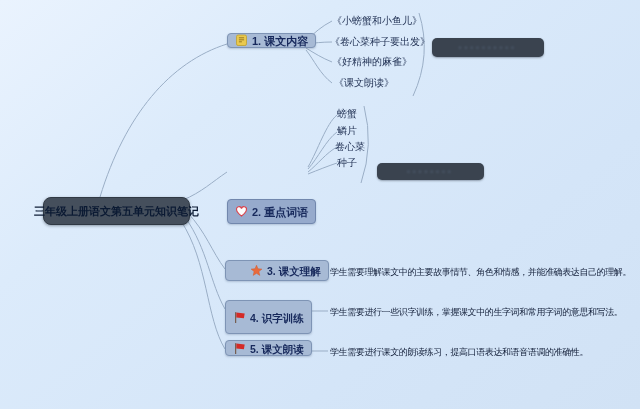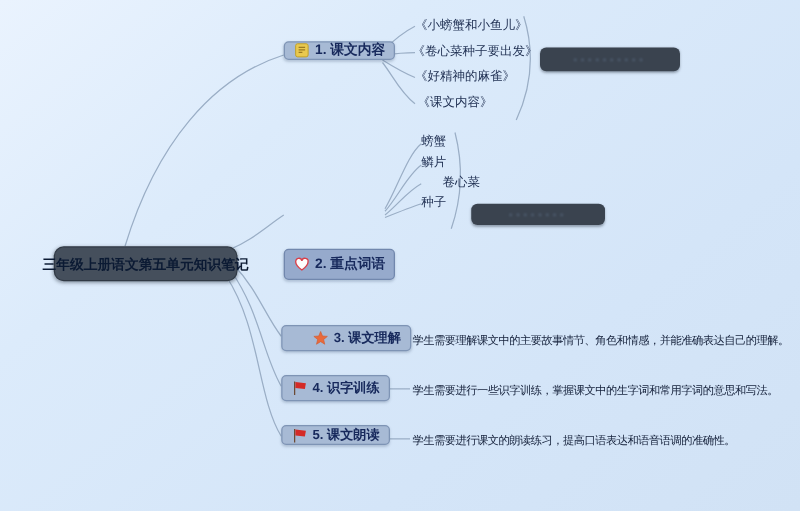--- a/index.html
+++ b/index.html
@@ -82,52 +82,52 @@
       <svg viewBox="0 0 12 13">
         <rect x="1" y="1" width="10" height="10.5" rx="1.6" fill="#e9c94f" stroke="#bfa02c" stroke-width="0.8"></rect>
         <path d="M3.4 3.8 H8.6 M3.4 5.8 H8.6 M3.4 7.8 H6.4" stroke="#9a7a22" stroke-width="1" fill="none"></path>
       </svg>
     </span>
     <span class="lbl">1. 课文内容</span>
   </div>
   <div class="leaf" style="left:330px;top:36px;">《卷心菜种子要出发》</div>
   <div class="leaf" style="left:332px;top:15px;">《小螃蟹和小鱼儿》</div>
   <div class="leaf" style="left:332px;top:56px;">《好精神的麻雀》</div>
-  <div class="leaf" style="left:334px;top:77px;">《课文内容》</div>
+  <div class="leaf" style="left:334px;top:77px;">《课文朗读》</div>
   <div class="darkbox" style="left:432px;top:38px;width:112px;height:19px;">
     <span class="wm">▪▪▪▪▪▪▪▪▪▪</span>
   </div>
 
   <div class="node shade2" style="left:227px;top:159px;height:25px;">
     <span class="icon">
       <svg viewBox="0 0 12 13">
         <path d="M6 11 C2.8 8.5 1.1 6.6 1.1 4.7 A2.5 2.5 0 0 1 6 3.6 A2.5 2.5 0 0 1 10.9 4.7 C10.9 6.6 9.2 8.5 6 11 Z" fill="#fdfdfd" stroke="#d9404a" stroke-width="1.1"></path>
       </svg>
     </span>
     <span class="lbl">2. 重点词语</span>
   </div>
   <div class="leaf" style="left:337px;top:108px;">螃蟹</div>
   <div class="leaf" style="left:337px;top:125px;">鳞片</div>
-  <div class="leaf" style="left:354px;top:141px;">卷心菜</div>
+  <div class="leaf" style="left:335px;top:141px;">卷心菜</div>
   <div class="leaf" style="left:337px;top:157px;">种子</div>
   <div class="darkbox" style="left:377px;top:163px;width:107px;height:17px;">
     <span class="wm">▪▪▪▪▪▪▪▪</span>
   </div>
 
   <div class="node small" style="left:225px;top:260px;height:21px;padding-left:24px;">
     <span class="icon">
       <svg viewBox="0 0 12 13">
         <polygon points="6,1.2 7.5,4.8 11.4,5.1 8.4,7.6 9.3,11.4 6,9.3 2.7,11.4 3.6,7.6 0.6,5.1 4.5,4.8" fill="#e96a3c" stroke="#d05c30" stroke-width="0.5"></polygon>
       </svg>
     </span>
     <span class="lbl">3. 课文理解</span>
   </div>
   <div class="desc" style="left:330px;top:266px;">学生需要理解课文中的主要故事情节、角色和情感，并能准确表达自己的理解。</div>
 
-  <div class="node small" style="left:225px;top:300px;height:21px;">
+  <div class="node small" style="left:225px;top:300px;height:34px;">
     <span class="icon">
       <svg viewBox="0 0 12 13">
         <path d="M2.2 1.2 V12" stroke="#6b4a35" stroke-width="1"></path>
         <polygon points="2.8,1.6 11.2,2.6 10.4,7.2 2.8,6.4" fill="#d42a26"></polygon>
       </svg>
     </span>
     <span class="lbl">4. 识字训练</span>
   </div>
   <div class="desc" style="left:330px;top:306px;">学生需要进行一些识字训练，掌握课文中的生字词和常用字词的意思和写法。</div>
 

